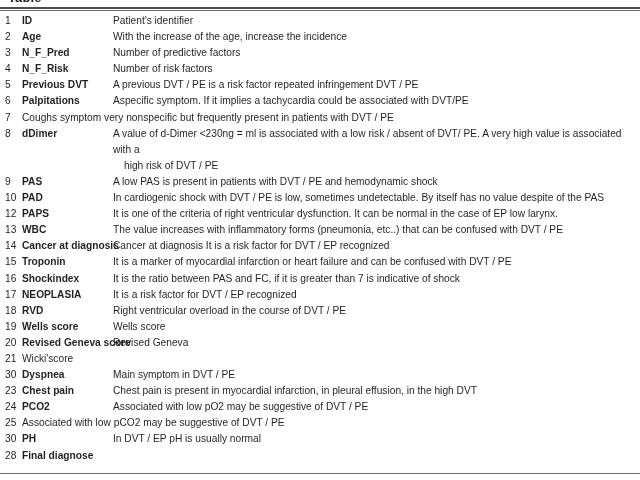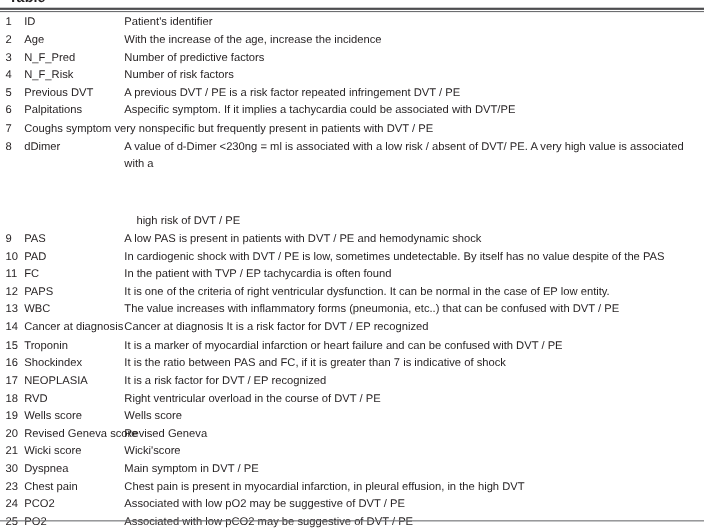--- a/index.html
+++ b/index.html
@@ -93,34 +93,34 @@
     color: #231f20;
   }
 
   .cell-name {
     width: 91px;
     flex: 0 0 91px;
     font-size: 10.2px;
     line-height: 16.1px;
     color: #231f20;
     white-space: nowrap;
+    font-weight: bold;
   }
 
   .cell-desc {
     flex: 1 1 auto;
     font-size: 10.2px;
     line-height: 16.1px;
     color: #231f20;
     padding-right: 14px;
   }
 
   .cell-desc .wrap-line {
     display: block;
     padding-left: 11px;
-    margin-top: 36px;
   }
 </style>
 </head>
 <body>
 
 <div class="sheet">
 
   <div class="caption-clip">
     <div class="caption-text">Table</div>
   </div>
@@ -172,28 +172,23 @@
         <div class="cell-num">9</div>
         <div class="cell-name">PAS</div>
         <div class="cell-desc"><span>A low PAS is present in patients with DVT / PE and hemodynamic shock</span></div>
       </div>
       <div class="row">
         <div class="cell-num">10</div>
         <div class="cell-name">PAD</div>
         <div class="cell-desc"><span>In cardiogenic shock with DVT / PE is low, sometimes undetectable. By itself has no value despite of the PAS</span></div>
       </div>
       <div class="row">
-        <div class="cell-num">11</div>
-        <div class="cell-name">FC</div>
-        <div class="cell-desc"><span>In the patient with TVP / EP tachycardia is often found</span></div>
-      </div>
-      <div class="row">
         <div class="cell-num">12</div>
         <div class="cell-name">PAPS</div>
-        <div class="cell-desc"><span>It is one of the criteria of right ventricular dysfunction. It can be normal in the case of EP low entity.</span></div>
+        <div class="cell-desc"><span>It is one of the criteria of right ventricular dysfunction. It can be normal in the case of EP low larynx.</span></div>
       </div>
       <div class="row">
         <div class="cell-num">13</div>
         <div class="cell-name">WBC</div>
         <div class="cell-desc"><span>The value increases with inflammatory forms (pneumonia, etc..) that can be confused with DVT / PE</span></div>
       </div>
       <div class="row">
         <div class="cell-num">14</div>
         <div class="cell-name">Cancer at diagnosis</div>
         <div class="cell-desc"><span>Cancer at diagnosis It is a risk factor for DVT / EP recognized</span></div>
@@ -223,41 +218,39 @@
         <div class="cell-name">Wells score</div>
         <div class="cell-desc"><span>Wells score</span></div>
       </div>
       <div class="row">
         <div class="cell-num">20</div>
         <div class="cell-name">Revised Geneva score</div>
         <div class="cell-desc"><span>Revised Geneva</span></div>
       </div>
       <div class="row">
         <div class="cell-num">21</div>
-        <div class="cell-name">Wicki score</div>
         <div class="cell-desc"><span>Wicki'score</span></div>
       </div>
       <div class="row">
         <div class="cell-num">30</div>
         <div class="cell-name">Dyspnea</div>
         <div class="cell-desc"><span>Main symptom in DVT / PE</span></div>
       </div>
       <div class="row">
         <div class="cell-num">23</div>
         <div class="cell-name">Chest pain</div>
         <div class="cell-desc"><span>Chest pain is present in myocardial infarction, in pleural effusion, in the high DVT</span></div>
       </div>
       <div class="row">
         <div class="cell-num">24</div>
         <div class="cell-name">PCO2</div>
         <div class="cell-desc"><span>Associated with low pO2 may be suggestive of DVT / PE</span></div>
       </div>
       <div class="row">
         <div class="cell-num">25</div>
-        <div class="cell-name">PO2</div>
         <div class="cell-desc"><span>Associated with low pCO2 may be suggestive of DVT / PE</span></div>
       </div>
       <div class="row">
         <div class="cell-num">30</div>
         <div class="cell-name">PH</div>
         <div class="cell-desc"><span>In DVT / EP pH is usually normal</span></div>
       </div>
       <div class="row">
         <div class="cell-num">28</div>
         <div class="cell-name">Final diagnose</div>

